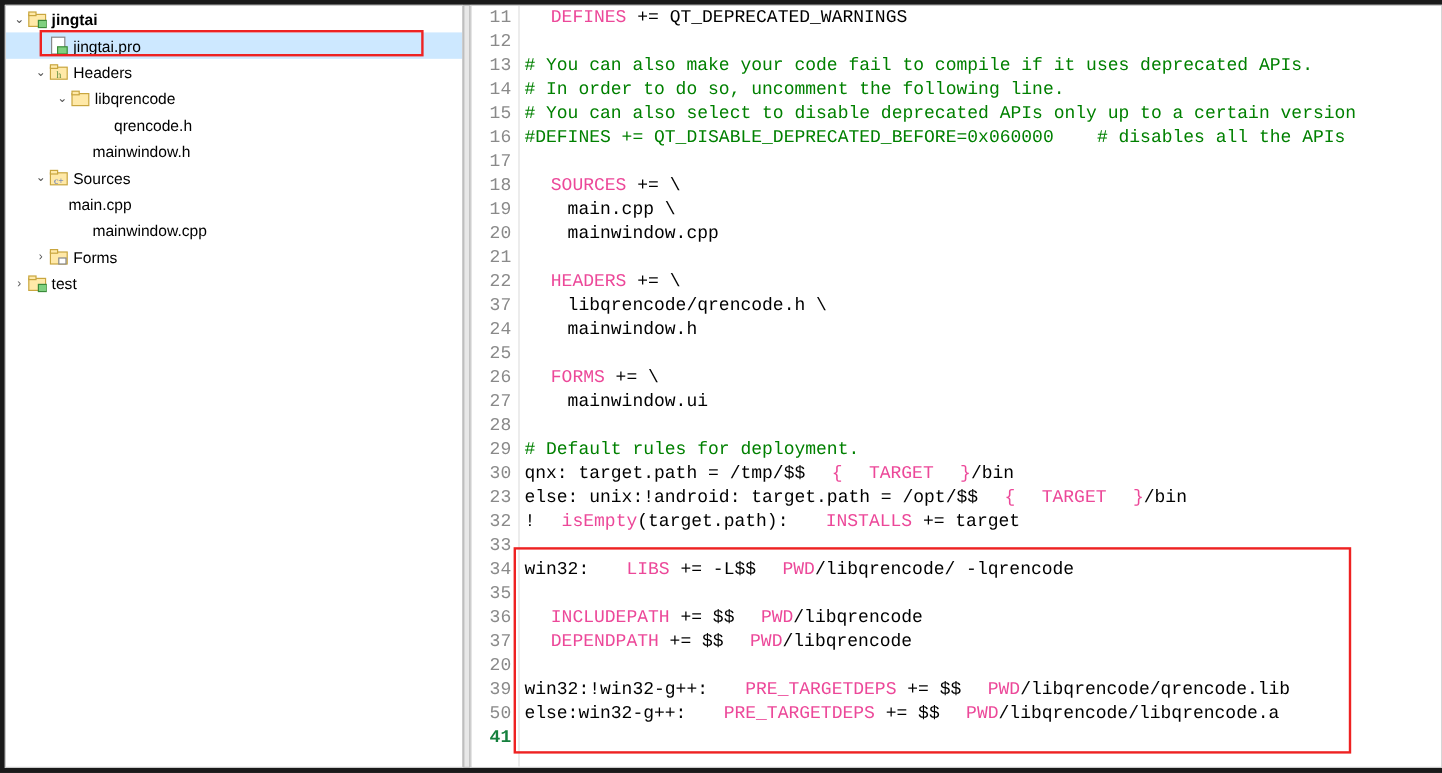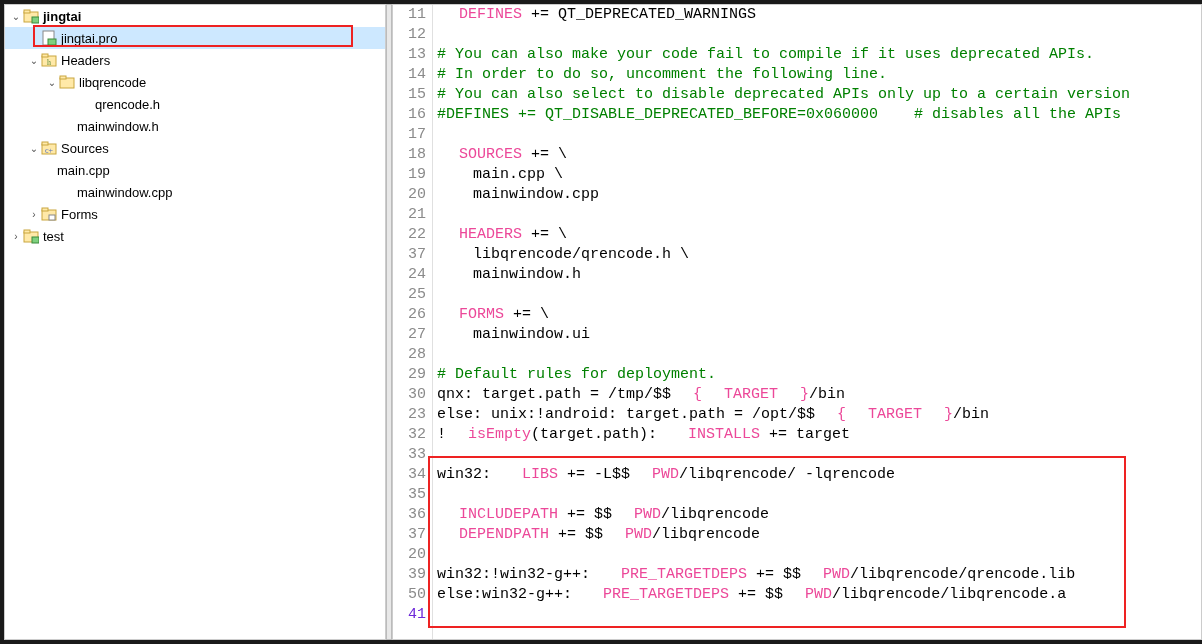--- a/index.html
+++ b/index.html
@@ -44,21 +44,21 @@
 .gutter {
   width: 40px;
   background: #fff;
   text-align: right;
   padding-right: 6px;
   color: #8a8a8a;
   border-right: 1px solid #e0e0e0;
   flex-shrink: 0;
 }
 .gutter .ln { height: 20px; line-height: 20px; }
-.gutter .ln.current { color: #6d28d9; font-weight: 400; }
+.gutter .ln.current { color: #15803d; font-weight: 700; }
 .code {
   flex: 1;
   padding-left: 4px;
   white-space: pre;
   position: relative;
 }
 .code .line { height: 20px; line-height: 20px; }
 .kw { color: #ec4899; margin-left: 22px; }
 .com { color: #008000; }
 .op { color: #000; }

